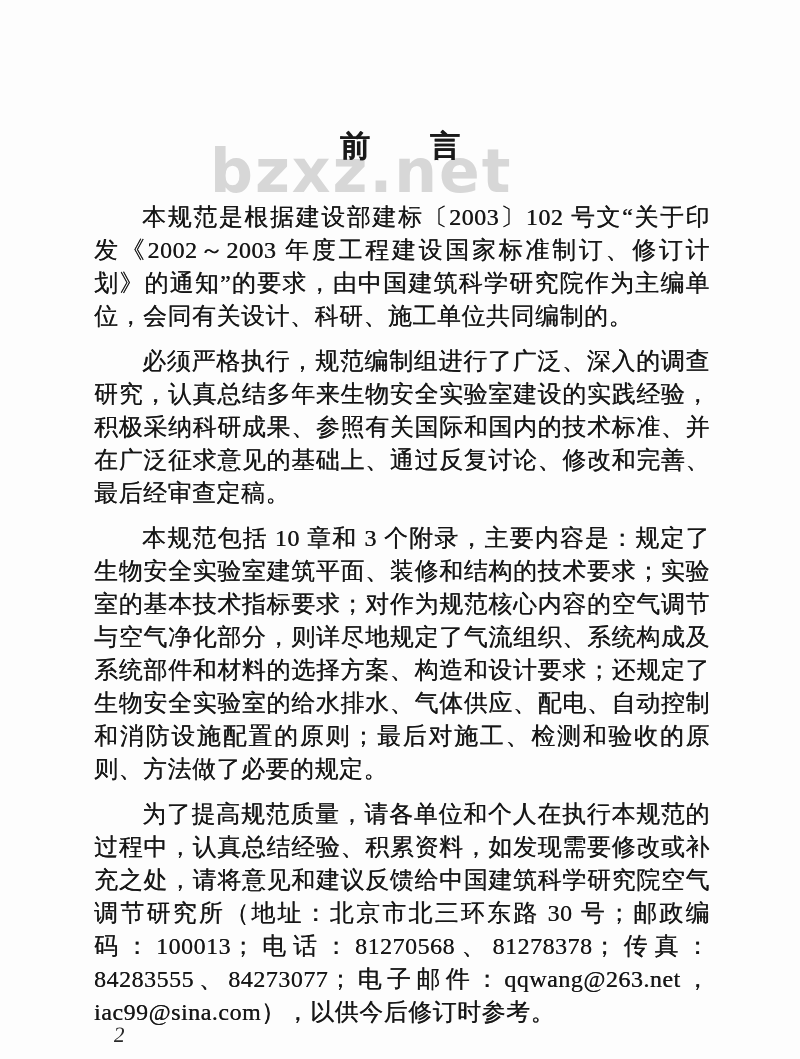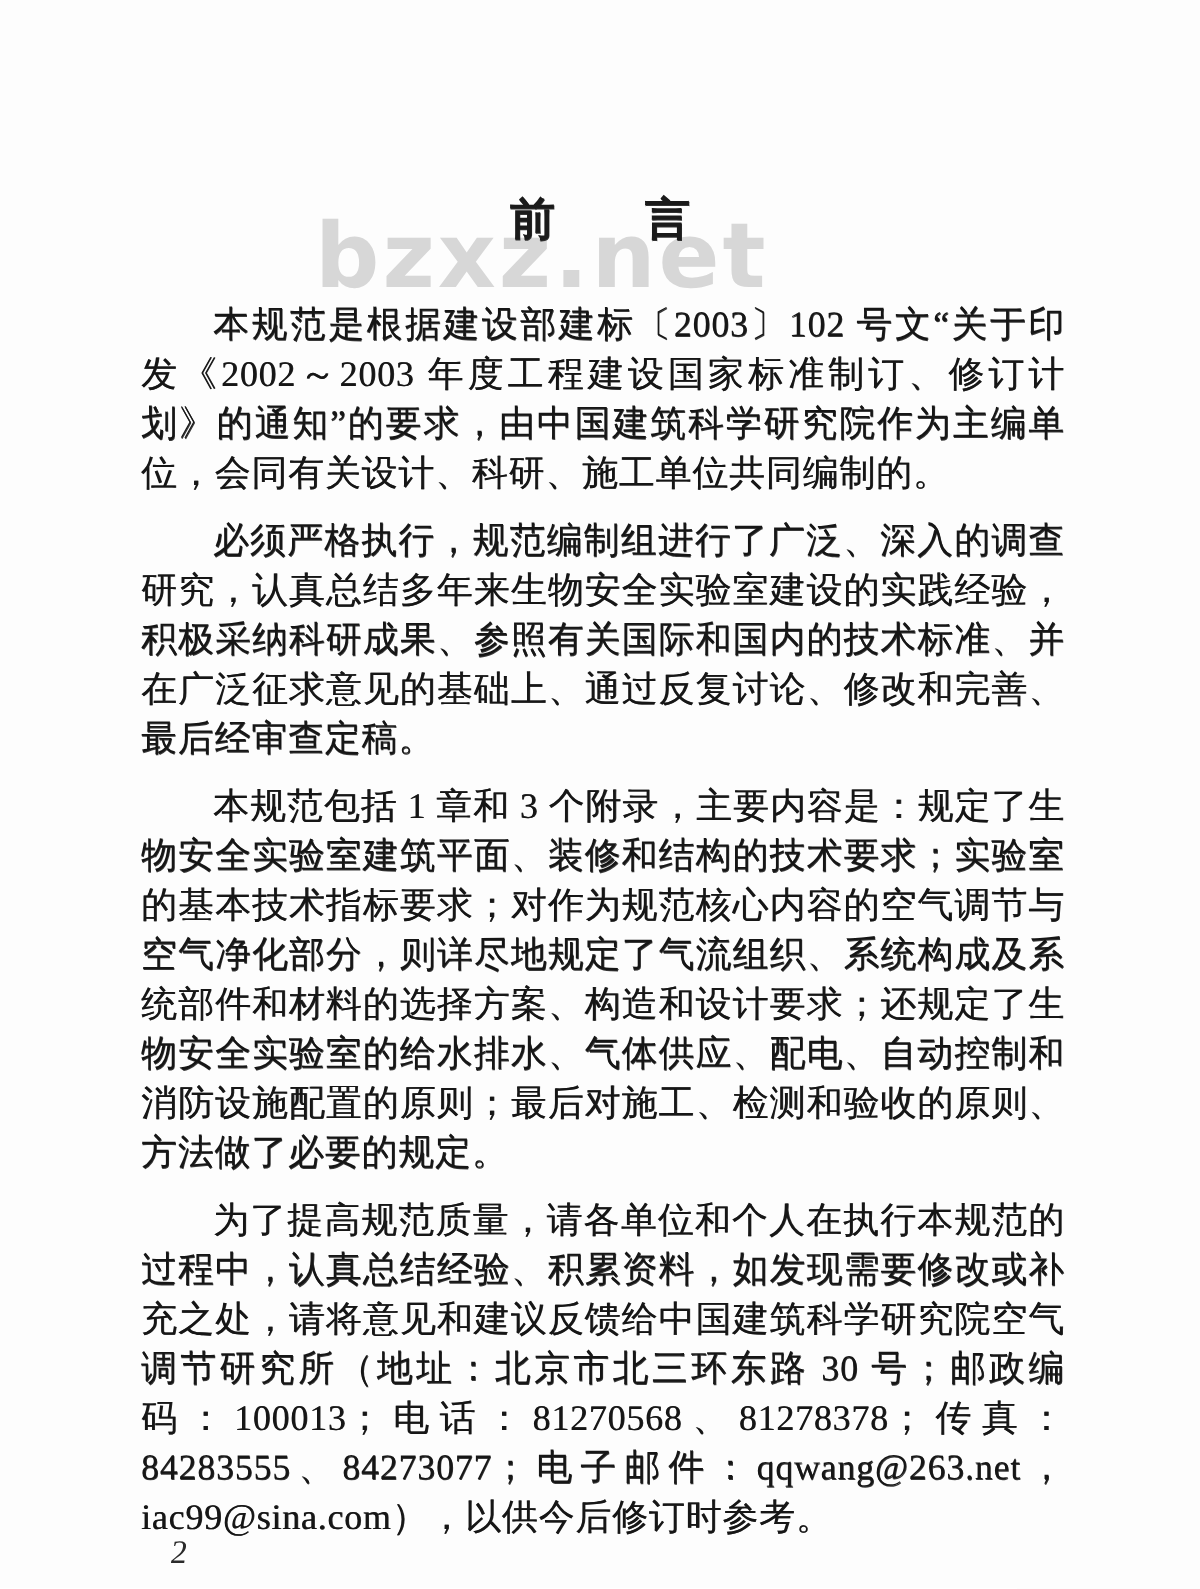--- a/index.html
+++ b/index.html
@@ -75,19 +75,19 @@
 
 <div class="page">
 
   <div class="watermark">bzxz.net</div>
 
   <h1 class="title">前　　言</h1>
 
   <div class="content">
     <p>本规范是根据建设部建标〔2003〕102 号文“关于印发《2002～2003 年度工程建设国家标准制订、修订计划》的通知”的要求，由中国建筑科学研究院作为主编单位，会同有关设计、科研、施工单位共同编制的。</p>
     <p>必须严格执行，规范编制组进行了广泛、深入的调查研究，认真总结多年来生物安全实验室建设的实践经验，积极采纳科研成果、参照有关国际和国内的技术标准、并在广泛征求意见的基础上、通过反复讨论、修改和完善、最后经审查定稿。</p>
-    <p>本规范包括 1 章和 3 个附录，主要内容是：规定了生物安全实验室建筑平面、装修和结构的技术要求；实验室的基本技术指标要求；对作为规范核心内容的空气调节与空气净化部分，则详尽地规定了气流组织、系统构成及系统部件和材料的选择方案、构造和设计要求；还规定了生物安全实验室的给水排水、气体供应、配电、自动控制和消防设施配置的原则；最后对施工、检测和验收的原则、方法做了必要的规定。</p>
+    <p>本规范包括 10 章和 3 个附录，主要内容是：规定了生物安全实验室建筑平面、装修和结构的技术要求；实验室的基本技术指标要求；对作为规范核心内容的空气调节与空气净化部分，则详尽地规定了气流组织、系统构成及系统部件和材料的选择方案、构造和设计要求；还规定了生物安全实验室的给水排水、气体供应、配电、自动控制和消防设施配置的原则；最后对施工、检测和验收的原则、方法做了必要的规定。</p>
     <p>为了提高规范质量，请各单位和个人在执行本规范的过程中，认真总结经验、积累资料，如发现需要修改或补充之处，请将意见和建议反馈给中国建筑科学研究院空气调节研究所（地址：北京市北三环东路 30 号；邮政编码：100013；电话：81270568、81278378；传真：84283555、84273077；电子邮件：qqwang@263.net，iac99@sina.com），以供今后修订时参考。</p>
   </div>
 
   <div class="page-number">2</div>
 
 </div>
 
 </body></html>

